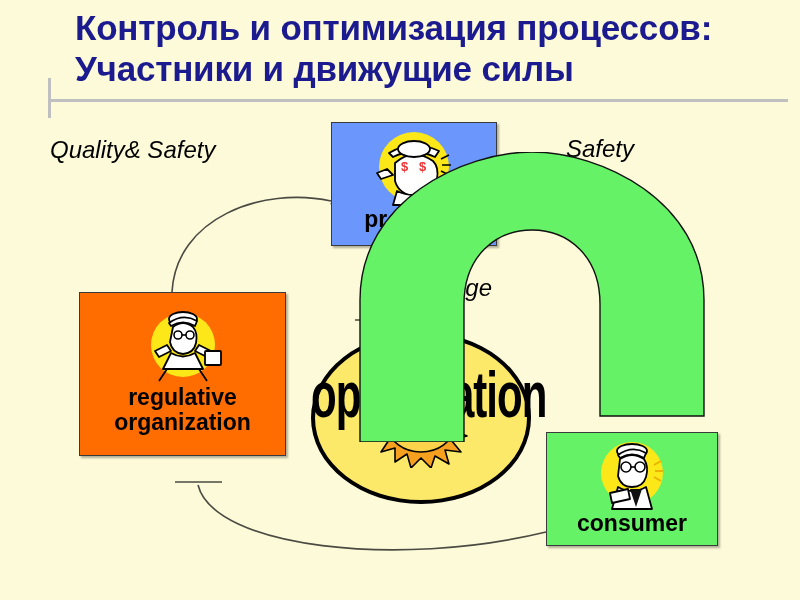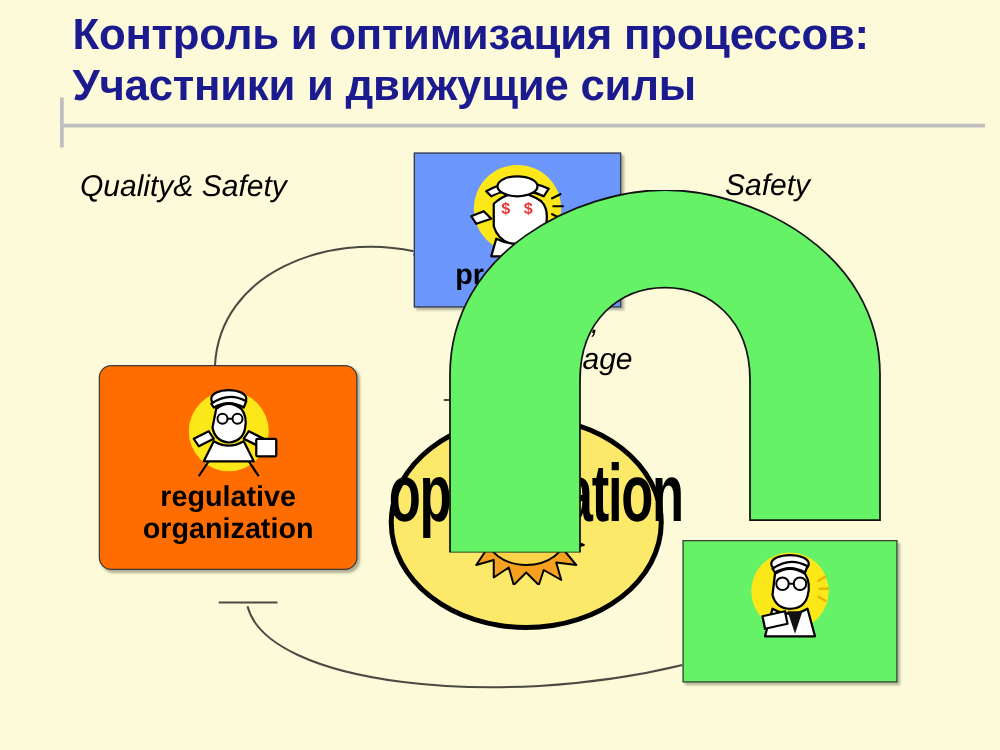--- a/index.html
+++ b/index.html
@@ -17,21 +17,21 @@
     position: relative;
     width: 800px;
     height: 600px;
     background: #FCFAD8;
     overflow: hidden;
   }
 
   
   #title-block {
     position: absolute;
-    left: 58px;
+    left: 75px;
     top: 8px;
     width: 720px;
   }
   #slide-title {
     font-family: "Liberation Sans", sans-serif;
     font-size: 35px;
     font-weight: 700;
     line-height: 1.17;
     color: #1B1B8F;
     letter-spacing: -0.2px;
@@ -56,21 +56,20 @@
 
   
   .label {
     position: absolute;
     font-family: "Liberation Sans", sans-serif;
     font-style: italic;
     font-size: 24px;
     color: #000000;
     white-space: pre-line;
     line-height: 1.22;
-    margin-left: 14px;
   }
   #label-quality-top   { left: 50px;  top: 135px; }
   #label-price         { left: 566px; top: 134px; }
   #label-quality-bottom{ left: 68px;  top: 506px; }
   #label-profit        { left: 432px; top: 244px; }
 
   
   #connectors {
     position: absolute;
     left: 0; top: 0;
@@ -148,21 +147,20 @@
     width: 166px; height: 124px;
     background: #6B97FC;
   }
   #producer-box .actor-avatar { top: 6px; width: 86px; height: 78px; }
   #producer-box .actor-label  { top: 84px; }
 
   #regulative-box {
     left: 79px;  top: 292px;
     width: 207px; height: 164px;
     background: #FF6D00;
-    border-radius: 10px;
   }
   #regulative-box .actor-avatar { top: 8px; width: 92px; height: 82px; }
   #regulative-box .actor-label  { top: 92px; }
 
   #consumer-box {
     left: 546px;  top: 432px;
     width: 172px; height: 114px;
     background: #66F266;
   }
   #consumer-box .actor-avatar { top: 4px; width: 80px; height: 74px; }
@@ -283,20 +281,21 @@
       <g stroke="#000000" stroke-width="1.6" fill="#FFFFFF">
         <circle cx="34" cy="30" r="5"></circle>
         <circle cx="48" cy="30" r="5"></circle>
         <path d="M39 30 h4" fill="none"></path>
       </g>
       <path d="M38 52 l6 18 l6 -18 z" fill="#111111"></path>
       <g stroke="#E8B400" stroke-width="2" fill="none">
         <path d="M62 28 l7 -4 M63 34 l8 0 M62 40 l7 4"></path>
       </g>
     </svg>
+    <div class="actor-label">consumer</div>
   </div>
 
   <svg id="green-arch" viewBox="0 0 360 290" xmlns="http://www.w3.org/2000/svg">
     <path d="M 8 290
              L 8 148
              C 8 48 112 0 180 0
              C 248 0 352 48 352 148
              L 352 264
              L 248 264
              L 248 152

